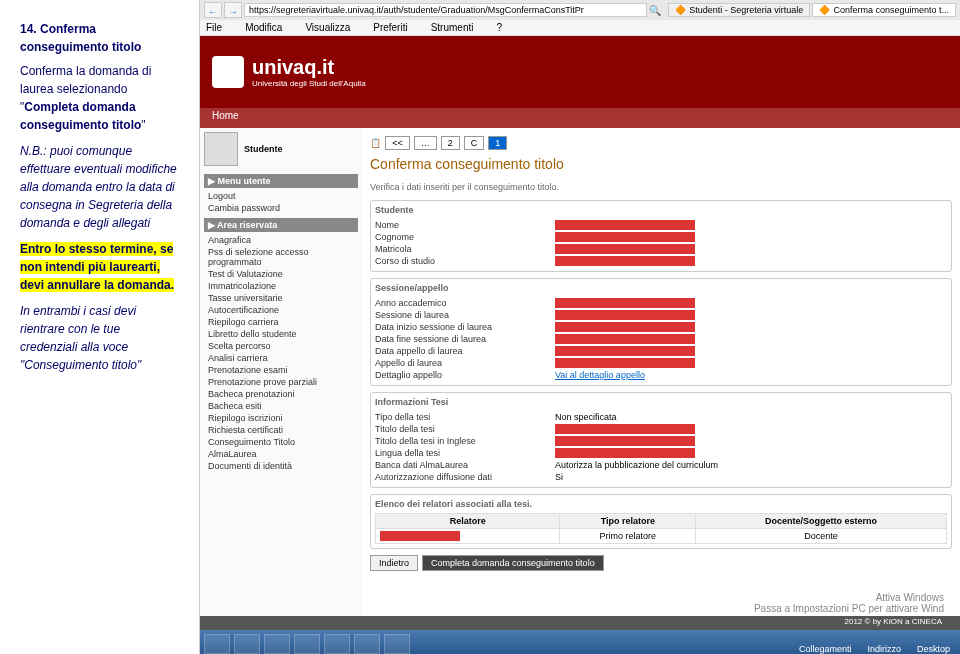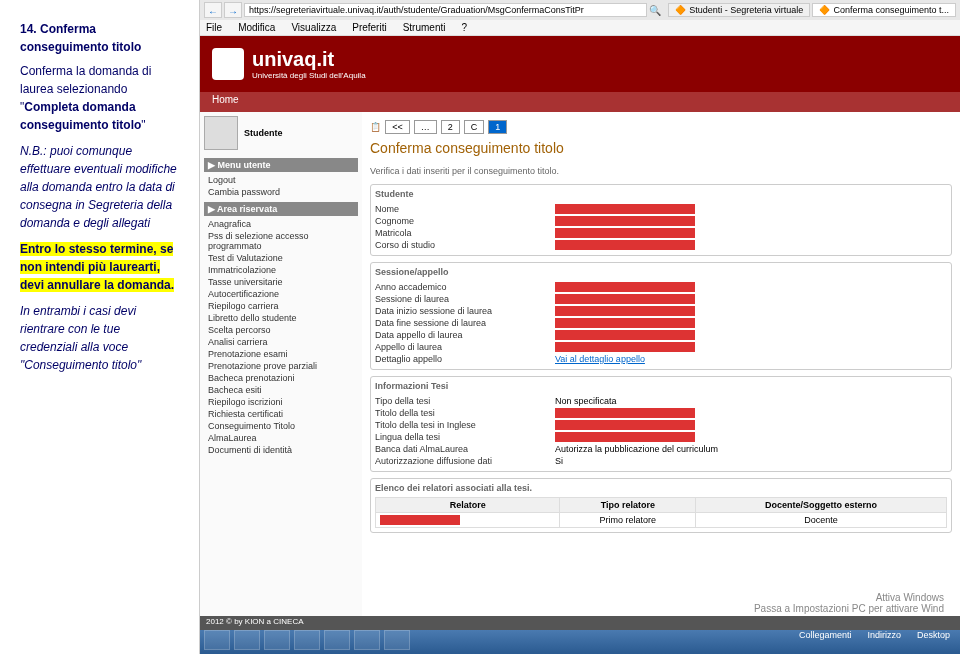--- a/index.html
+++ b/index.html
@@ -9,22 +9,22 @@
 .instr p{color:#006;margin-bottom:8px}
 .instr .emph{color:#006;font-style:italic}
 .instr .hl{background:#ff0;font-weight:bold;color:#006}
 .brw{flex:1;display:flex;flex-direction:column;font-size:10px}
 .titlebar{height:20px;background:#e8e8e8;display:flex;align-items:center;padding:0 4px;gap:2px}
 .navb{width:18px;height:16px;background:#f5f5f5;border:1px solid #ccc;display:flex;align-items:center;justify-content:center;color:#0066cc}
 .url{flex:1;background:#fff;border:1px solid #ccc;padding:1px 4px;font-size:9px}
 .tabs{display:flex;gap:2px;margin-left:4px}
 .tab{background:#f0f0f0;border:1px solid #ccc;padding:1px 6px;font-size:9px;display:flex;align-items:center;gap:3px}
 .tab.act{background:#fff}
-.menubar{height:16px;background:#f5f5f5;display:flex;align-items:center;gap:16px;padding:0 6px;font-size:10px;border-bottom:1px solid #ddd}
-.banner{height:56px;background:#8b0000;display:flex;align-items:center;padding:0 12px;color:#fff}
+.menubar{height:16px;background:#f5f5f5;display:flex;align-items:center;gap:23px;padding:0 6px;font-size:10px;border-bottom:1px solid #ddd}
+.banner{height:72px;background:#8b0000;display:flex;align-items:center;padding:0 12px;color:#fff}
 .logo{width:32px;height:32px;background:#fff;border-radius:4px;margin-right:8px}
 .brand{font-size:20px;font-weight:bold}
 .brand-sub{font-size:8px}
 .home{height:20px;background:#a83232;color:#fff;padding:2px 12px;font-size:10px}
 .page{flex:1;display:flex;background:#f5f5f5;overflow:hidden}
 .sidebar{width:162px;background:#fafafa;padding:4px;font-size:9px}
 .user{display:flex;align-items:center;gap:6px;margin-bottom:8px}
 .avatar{width:34px;height:34px;background:#ddd;border:1px solid #aaa}
 .shead{background:#888;color:#fff;padding:2px 4px;margin:4px 0 2px;font-weight:bold}
 .slink{padding:1px 4px;color:#333;cursor:pointer}
@@ -40,22 +40,22 @@
 .lab{width:180px;color:#333}
 .val{flex:1}
 .redbar{height:10px;width:140px;background:#d33}
 .link{color:#06c;text-decoration:underline;cursor:pointer}
 .tbl{width:100%;border-collapse:collapse;margin-top:4px}
 .tbl th,.tbl td{border:1px solid #ddd;padding:2px 4px;text-align:center;font-size:9px}
 .tbl th{background:#f0f0f0;font-weight:bold}
 .btns{margin-top:6px;display:flex;gap:4px}
 .btn{border:1px solid #999;padding:2px 8px;background:#f0f0f0;cursor:pointer}
 .btn.primary{background:#444;color:#fff}
-.footer{height:14px;background:#555;color:#fff;font-size:8px;text-align:left;padding:1px 6px}
-.taskbar{height:24px;background:linear-gradient(#4a7ab0,#2a5a90);display:flex;align-items:flex-start;padding:0 4px;gap:4px}
+.footer{height:14px;background:#555;color:#fff;font-size:8px;text-align:right;padding:1px 18px}
+.taskbar{height:24px;background:linear-gradient(#4a7ab0,#2a5a90);display:flex;align-items:flex-end;padding:0 4px;gap:4px}
 .tbi{width:26px;height:20px;background:rgba(255,255,255,.1);border:1px solid rgba(255,255,255,.2)}
 .tbtxt{color:#fff;font-size:9px;padding:0 6px}
 .activate{position:absolute;right:16px;bottom:40px;color:#888;font-size:10px;text-align:right}
 </style>
 </head>
 <body>
 
 <div class="instr">
   <h4>14. Conferma conseguimento titolo</h4>
   <p><span>Conferma la domanda di laurea selezionando "</span><b>Completa domanda conseguimento titolo</b><span>"</span></p>
@@ -265,20 +265,24 @@
                 <td>
                   <div class="redbar" style="width:80px"></div>
                 </td>
                 <td>Primo relatore</td>
                 <td>Docente</td>
               </tr>
         </tbody>
           </table>
       </div>
 
+      <div class="btns">
+        <div class="btn">Indietro</div>
+        <div class="btn primary">Completa domanda conseguimento titolo</div>
+      </div>
 
       <div class="activate">
         <div>Attiva Windows</div>
           <div>Passa a Impostazioni PC per attivare Wind</div>
       </div>
     </div>
   </div>
 
   <div class="footer">2012 © by KION a CINECA</div>
 

